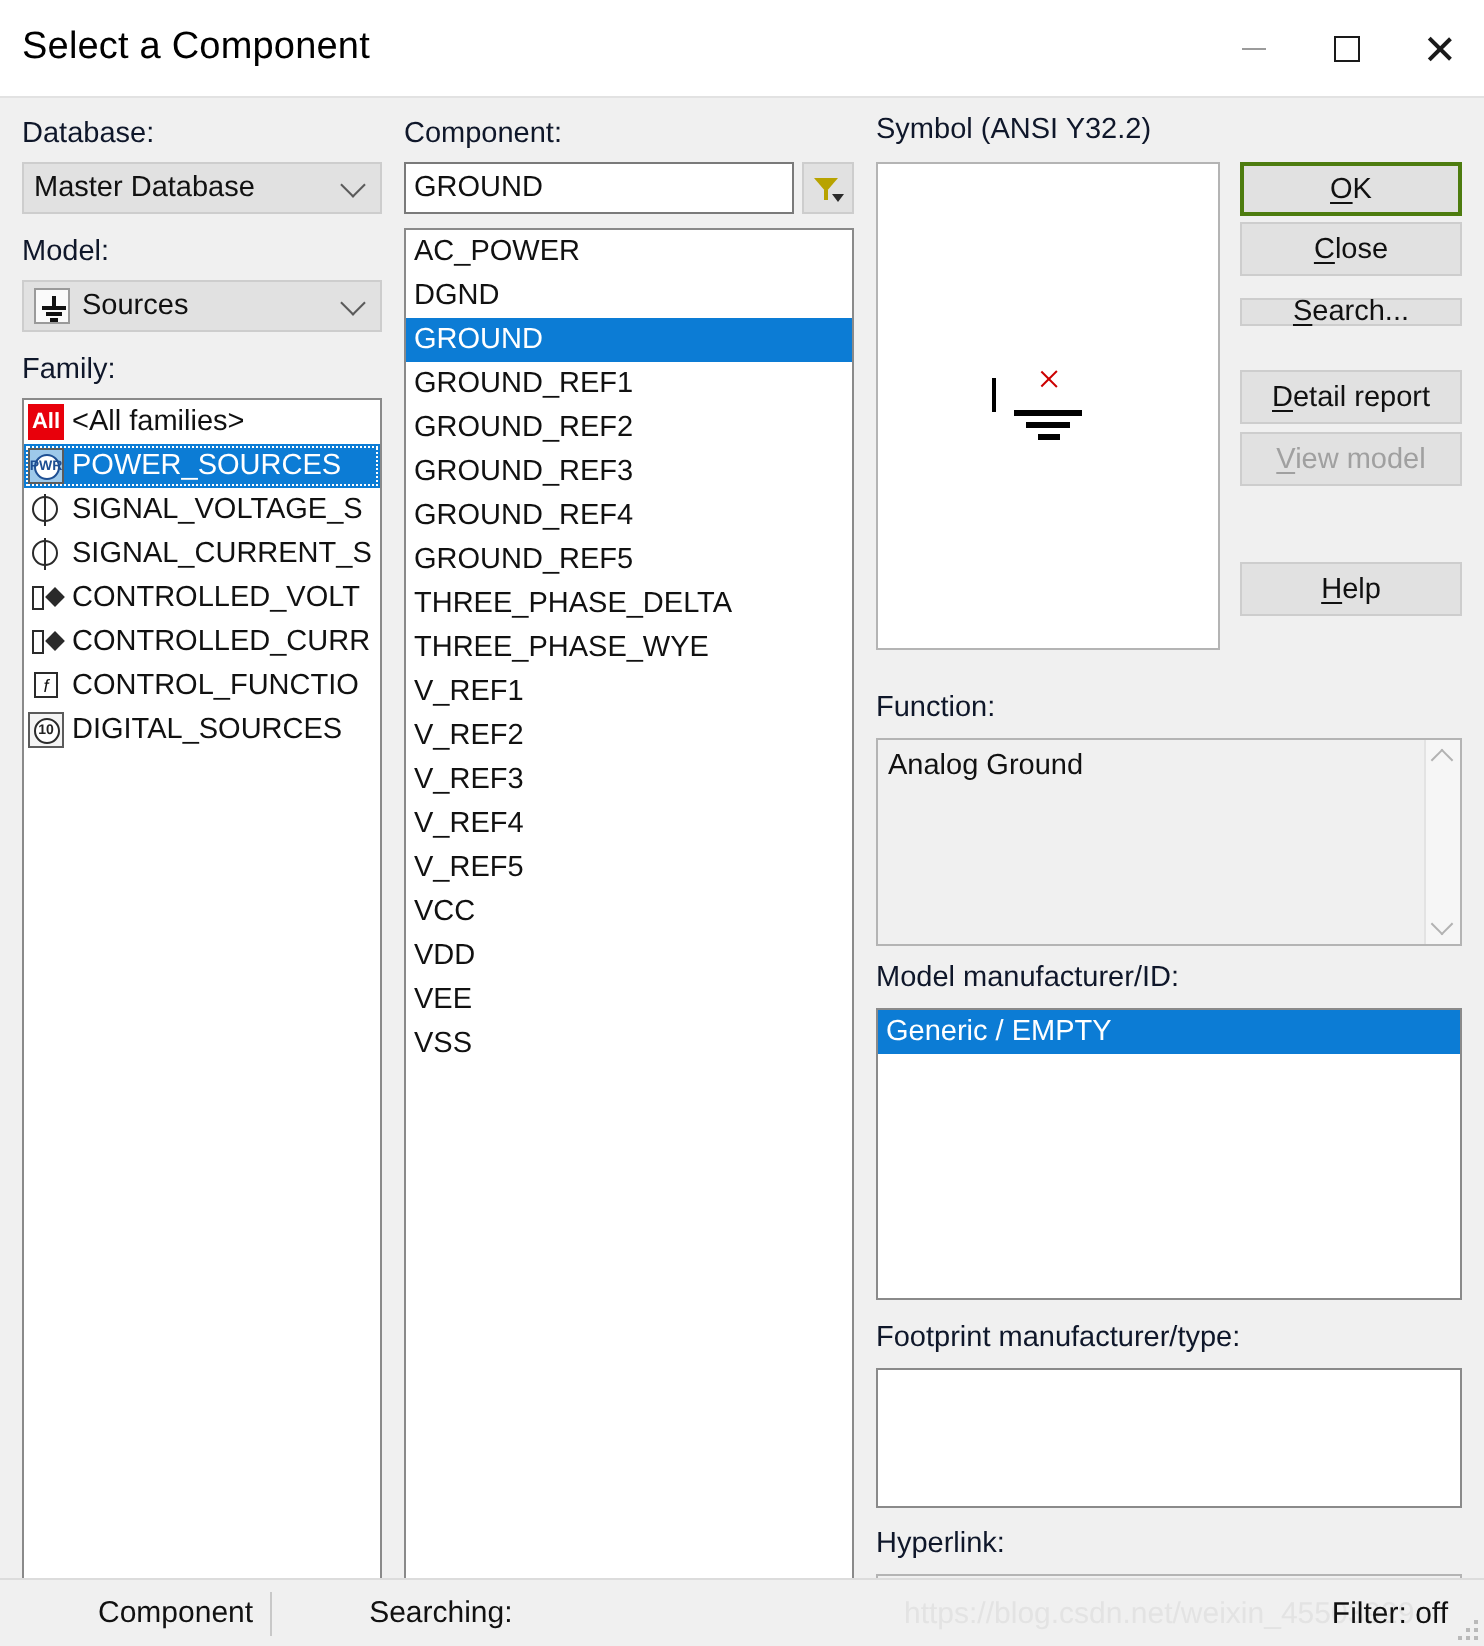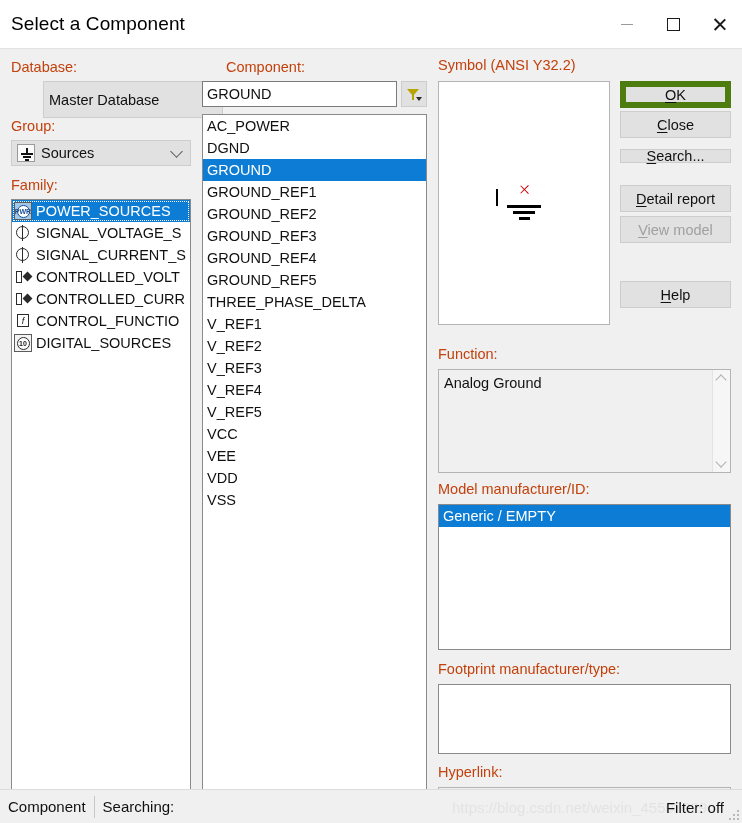--- a/index.html
+++ b/index.html
@@ -61,21 +61,21 @@
   
   .body {
     flex: 1 1 auto;
     position: relative;
     background: #f0f0f0;
     border-top: 1px solid #e2e2e2;
   }
 
   .lbl {
     font-size: 14.5px;
-    color: #c2410c;
+    color: #0f172a;
     position: absolute;
     white-space: nowrap;
   }
 
   
   .combo {
     position: absolute;
     background: #e1e1e1;
     border: 1px solid #cdcdcd;
     display: flex; align-items: center;
@@ -285,21 +285,21 @@
     position: absolute;
     background: #e1e1e1;
     border: 1px solid #cdcdcd;
     font-size: 14.5px;
     color: #111;
     display: flex; align-items: center; justify-content: center;
     cursor: default;
     white-space: nowrap;
   }
   .btn.default {
-    border: 6px solid #4d7c0f;
+    border: 2px solid #4d7c0f;
     text-align: right;
   }
   .btn.disabled { color: #a0a0a0; }
   .btn u { text-underline-offset: 2px; }
 
   
   .plainbox {
     position: absolute;
     background: #ffffff;
     border: 1px solid #8a8a8a;
@@ -314,20 +314,21 @@
     border-top: 1px solid #dcdcdc;
     position: relative;
     display: flex; align-items: center;
   }
   .status-seg {
     font-size: 15px; color: #111;
     padding: 0 8px;
     height: 24px;
     display: flex; align-items: center;
     white-space: nowrap;
+    margin-left: 41px;
   }
   .status-sep {
     width: 1px; height: 22px; background: #c8c8c8;
   }
   .status-right {
     position: absolute; right: 18px; top: 50%;
     transform: translateY(-50%);
     font-size: 15px; color: #111;
     white-space: nowrap;
   }
@@ -364,39 +365,43 @@
       </div>
       <div class="win-btn">
         <span class="glyph-close"></span>
       </div>
     </div>
   </div>
 
   <div class="body">
 
     <div class="lbl" style="left:11px; top:10px;">Database:</div>
-    <div class="combo" style="left:11px; top:32px; width:180px; height:37px;margin-left:32px;">
+    <div class="combo" style="left:11px; top:32px; width:180px; height:26px;">
       <span class="combo-text">Master Database</span>
       <span class="arrow"></span>
     </div>
 
-    <div class="lbl" style="left:11px; top:69px;">Group:</div>
+    <div class="lbl" style="left:11px; top:69px;">Model:</div>
     <div class="combo" style="left:11px; top:91px; width:180px; height:26px;">
       <span class="mini-gnd">
         <i class="v"></i>
           <i class="h1"></i>
           <i class="h2"></i>
           <i class="h3"></i>
       </span>
       <span class="combo-text">Sources</span>
       <span class="arrow"></span>
     </div>
 
     <div class="lbl" style="left:11px; top:128px;">Family:</div>
     <div class="listbox" id="family-list" style="left:11px; top:150px; width:180px; height:594px;">
+        <div class="list-item fam-item">
+          <span class="fi fi-all">All</span>
+          <span class="ft">&lt;All families&gt;</span>
+        </div>
         <div class="list-item fam-item sel focusline">
           <span class="fi fi-box">
             <span class="fi-circ blue"></span>
             <span class="fi-txt">PWR</span>
           </span>
           <span class="ft">POWER_SOURCES</span>
         </div>
         <div class="list-item fam-item">
           <span class="fi">
             <span class="fi-circ"></span>
@@ -441,49 +446,50 @@
       </div>
 
     <div class="hscroll" style="left:11px; top:744px; width:180px; height:28px;">
       <div class="hs-arrow">‹</div>
       <div class="hs-track">
         <div class="hs-thumb" style="left:0; width:78px;"></div>
       </div>
       <div class="hs-arrow">›</div>
     </div>
 
-    <div class="lbl" style="left:202px; top:10px;margin-left:24px;">Component:</div>
+    <div class="lbl" style="left:202px; top:10px;">Component:</div>
     <div class="textinput" style="left:202px; top:32px; width:195px; height:26px;">
       <span>GROUND</span>
     </div>
     <div class="filter-btn" style="left:401px; top:32px; width:26px; height:26px;">
       <span class="funnel">
         <span class="cone"></span>
           <span class="stem"></span>
           <span class="sml"></span>
       </span>
     </div>
     <div class="listbox" id="component-list" style="left:202px; top:65px; width:225px; height:707px;">
         <div class="list-item">AC_POWER</div>
         <div class="list-item">DGND</div>
         <div class="list-item sel">GROUND</div>
         <div class="list-item">GROUND_REF1</div>
         <div class="list-item">GROUND_REF2</div>
         <div class="list-item">GROUND_REF3</div>
         <div class="list-item">GROUND_REF4</div>
         <div class="list-item">GROUND_REF5</div>
         <div class="list-item">THREE_PHASE_DELTA</div>
+        <div class="list-item">THREE_PHASE_WYE</div>
         <div class="list-item">V_REF1</div>
         <div class="list-item">V_REF2</div>
         <div class="list-item">V_REF3</div>
         <div class="list-item">V_REF4</div>
         <div class="list-item">V_REF5</div>
         <div class="list-item">VCC</div>
+        <div class="list-item">VDD</div>
         <div class="list-item">VEE</div>
-        <div class="list-item">VDD</div>
         <div class="list-item">VSS</div>
       </div>
 
     <div class="lbl" style="left:438px; top:8px;">Symbol (ANSI Y32.2)</div>
     <div class="symbol-box" style="left:438px; top:32px; width:172px; height:244px;">
       <div class="gnd-symbol">
         <span class="x"></span>
         <span class="stem"></span>
         <span class="bar b1"></span>
         <span class="bar b2"></span>

